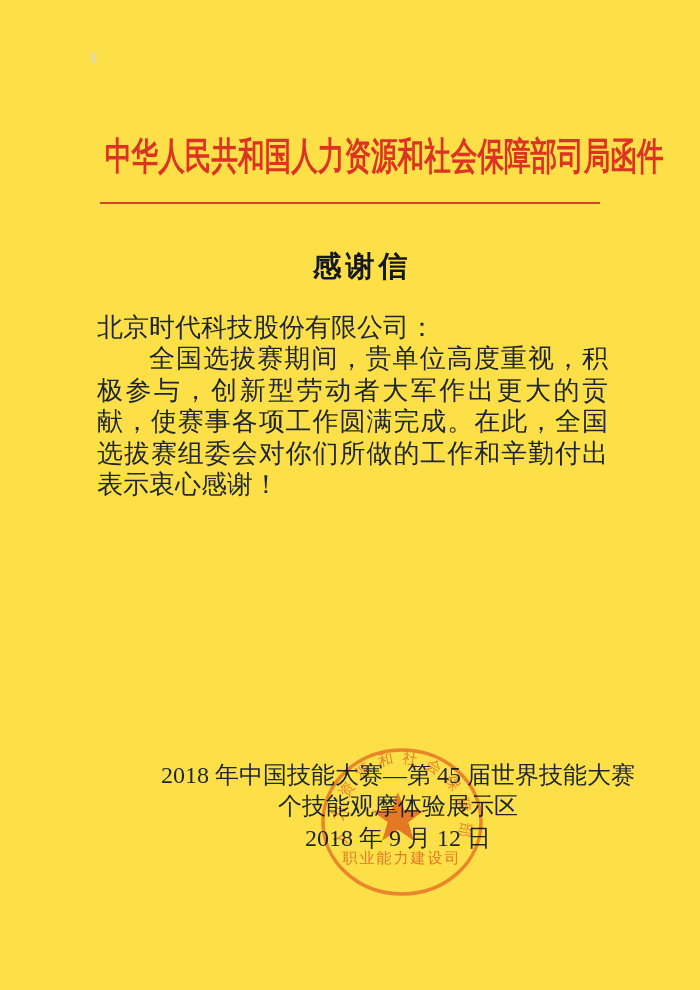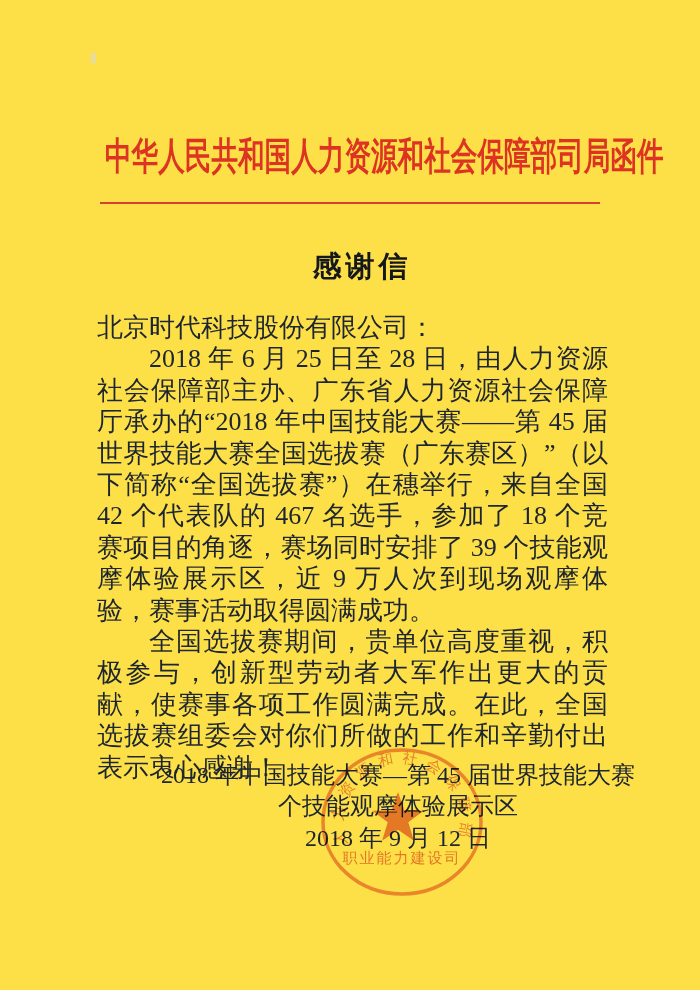--- a/index.html
+++ b/index.html
@@ -57,21 +57,20 @@
   <div class="scan-smudge"></div>
 
   <div class="letterhead-title">中华人民共和国人力资源和社会保障部司局函件</div>
 
   <div class="letterhead-rule"></div>
 
   <div class="doc-title">感谢信</div>
 
   <div class="letter-body">
     <p class="recipient">北京时代科技股份有限公司：</p>
-    <p>2018 年 6 月 25 日至 28 日，由人力资源社会保障部主办、广东省人力资源社会保障厅承办的“2018 年中国技能大赛——第 45 届世界技能大赛全国选拔赛（广东赛区）”（以下简称“全国选拔赛”）在穗举行，来自全国 42 个代表队的 467 名选手，参加了 18 个竞赛项目的角逐，赛场同时安排了 39 个技能观摩体验展示区，近 9 万人次到现场观摩体验，赛事活动取得圆满成功。</p>
     <p>全国选拔赛期间，贵单位高度重视，积极参与，创新型劳动者大军作出更大的贡献，使赛事各项工作圆满完成。在此，全国选拔赛组委会对你们所做的工作和辛勤付出表示衷心感谢！</p>
   </div>
 
   <div class="signature-block">
     <div>2018 年中国技能大赛—第 45 届世界技能大赛</div>
     <div>个技能观摩体验展示区</div>
     <div>2018 年 9 月 12 日</div>
   </div>
 
   <svg class="seal" width="195" height="180" viewBox="305 730 195 180">

